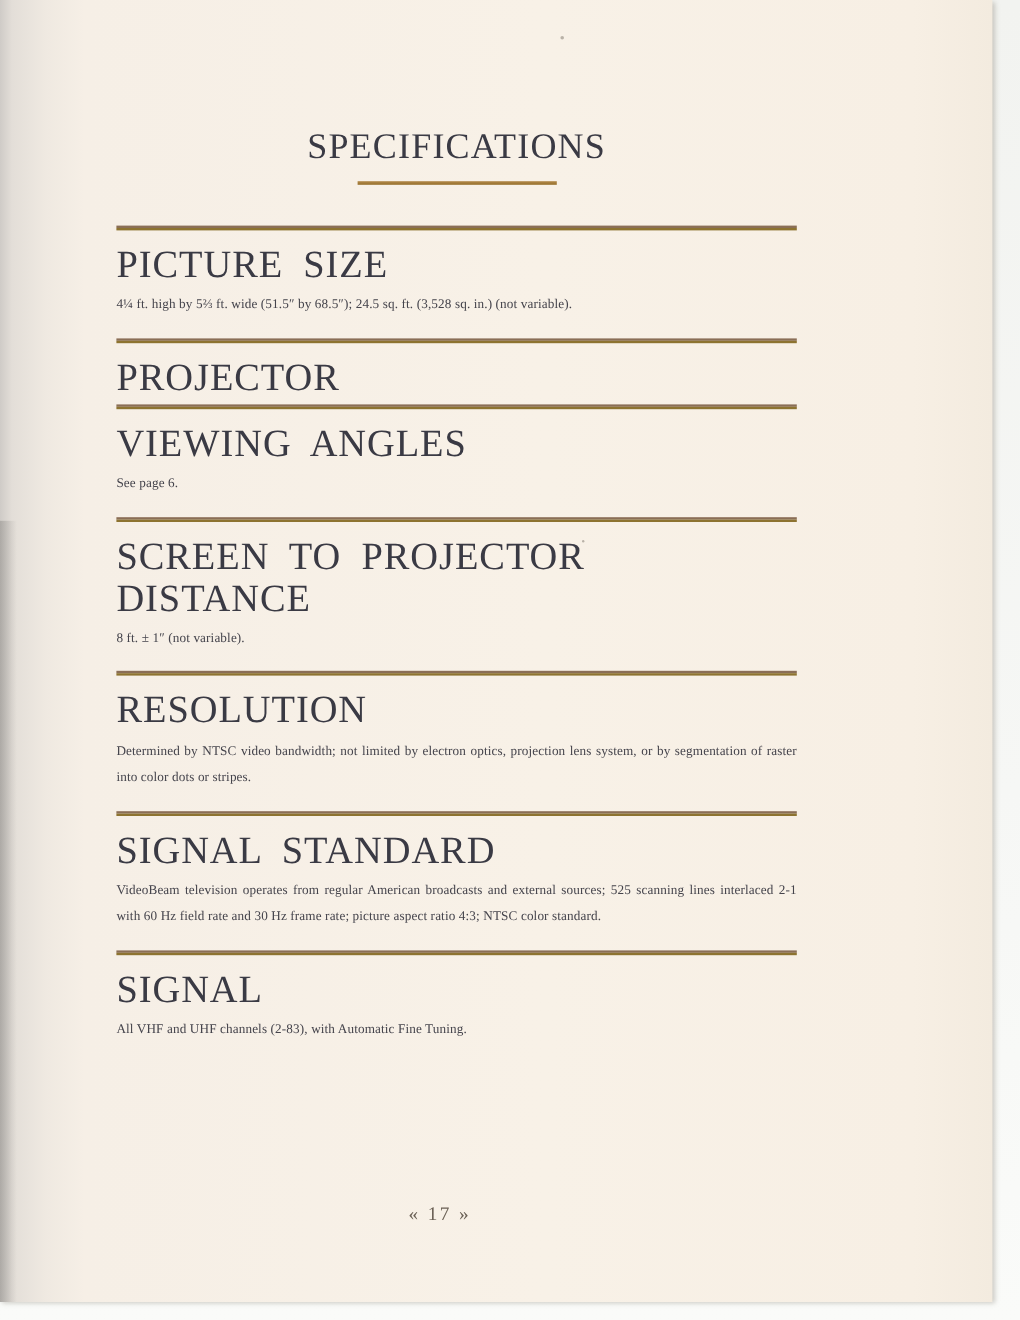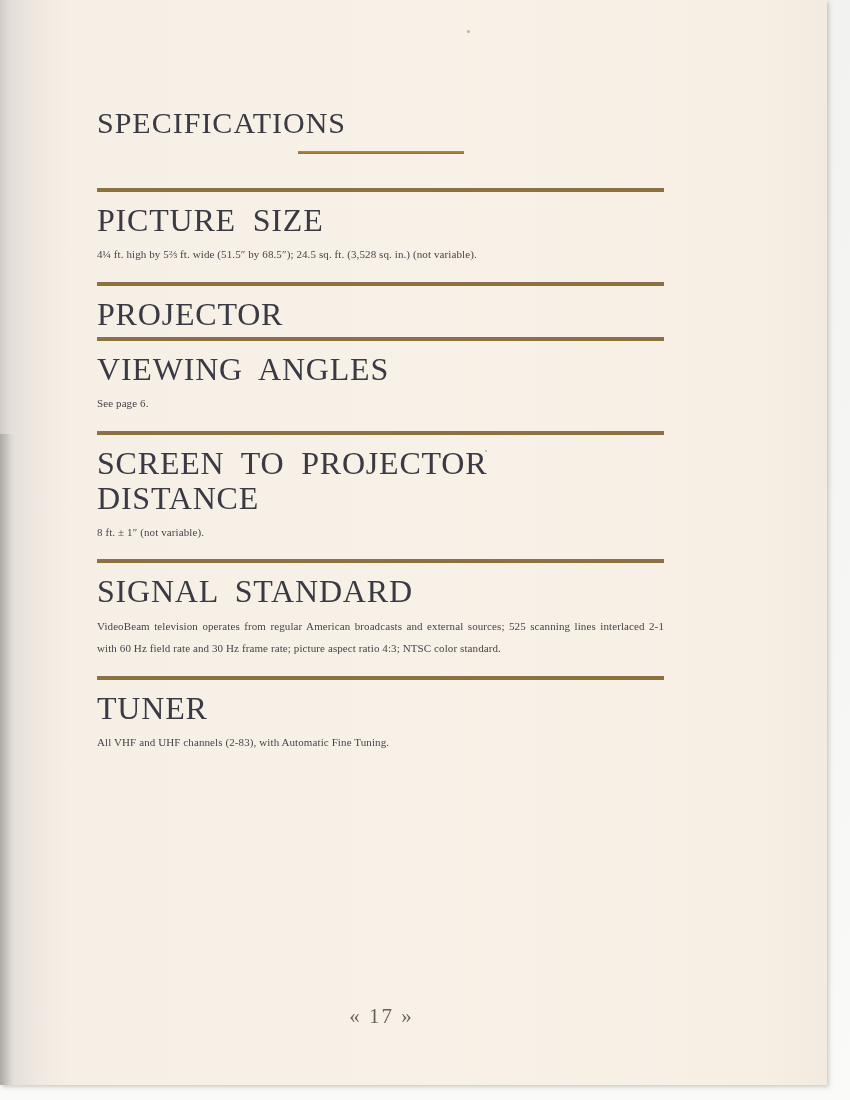--- a/index.html
+++ b/index.html
@@ -32,21 +32,21 @@
     width: 14px; height: 60%;
     background: linear-gradient(90deg, rgba(110,108,104,0.35), rgba(110,108,104,0));
     pointer-events: none;
   }
   .content {
     position: absolute; left: 97px; top: 0;
     width: 567px;
   }
   .doc-title {
     margin-top: 106px;
-    text-align: left;
+    text-align: center;
     font-size: 30px;
     letter-spacing: 1px;
     word-spacing: 4px;
     color: #3a3a44;
     font-weight: normal;
   }
   .title-underline {
     width: 166px; height: 3px;
     margin: 11px auto 0 auto;
     background: linear-gradient(180deg, #b3894a 0%, #96702c 100%);
@@ -69,24 +69,24 @@
   .section-body {
     font-size: 11px;
     line-height: 22.5px;
     text-align: justify;
     padding-bottom: 16px;
     color: #45444c;
     letter-spacing: 0.1px;
   }
   .page-number {
     position: absolute;
-    left: 98px; width: 567px;
+    left: 83px; width: 567px;
     top: 1004px;
     text-align: center;
-    font-size: 21px;
+    font-size: 16px;
     letter-spacing: 2px;
     color: #6b6156;
   }
   
   .speck { position: absolute; background: #b9b2a8; border-radius: 50%; }
   .speck-1 { left: 467px; top: 30px; width: 3px; height: 3px; }
   .speck-2 { left: 485px; top: 450px; width: 2px; height: 2px; }
 </style>
 </head>
 <body>
@@ -119,30 +119,35 @@
         <h2 class="section-heading">VIEWING ANGLES</h2>
         <p class="section-body">See page 6.</p>
       </div>
 
       <div class="section">
         <div class="rule"></div>
         <h2 class="section-heading">SCREEN TO PROJECTOR DISTANCE</h2>
         <p class="section-body">8 ft. ± 1″ (not variable).</p>
       </div>
 
+      <div class="section">
+        <div class="rule"></div>
+        <h2 class="section-heading">RESOLUTION</h2>
+        <p class="section-body">Determined by NTSC video bandwidth; not limited by electron optics, projection lens system, or by segmentation of raster into color dots or stripes.</p>
+      </div>
 
       <div class="section">
         <div class="rule"></div>
         <h2 class="section-heading">SIGNAL STANDARD</h2>
         <p class="section-body">VideoBeam television operates from regular American broadcasts and external sources; 525 scanning lines interlaced 2-1 with 60 Hz field rate and 30 Hz frame rate; picture aspect ratio 4:3; NTSC color standard.</p>
       </div>
 
       <div class="section">
         <div class="rule"></div>
-        <h2 class="section-heading">TUNER</h2>
+        <h2 class="section-heading">SIGNAL</h2>
         <p class="section-body">All VHF and UHF channels (2-83), with Automatic Fine Tuning.</p>
       </div>
 
     </div>
   </div>
 
   <div class="page-number">« 17 »</div>
 </div>
 
 </body></html>

